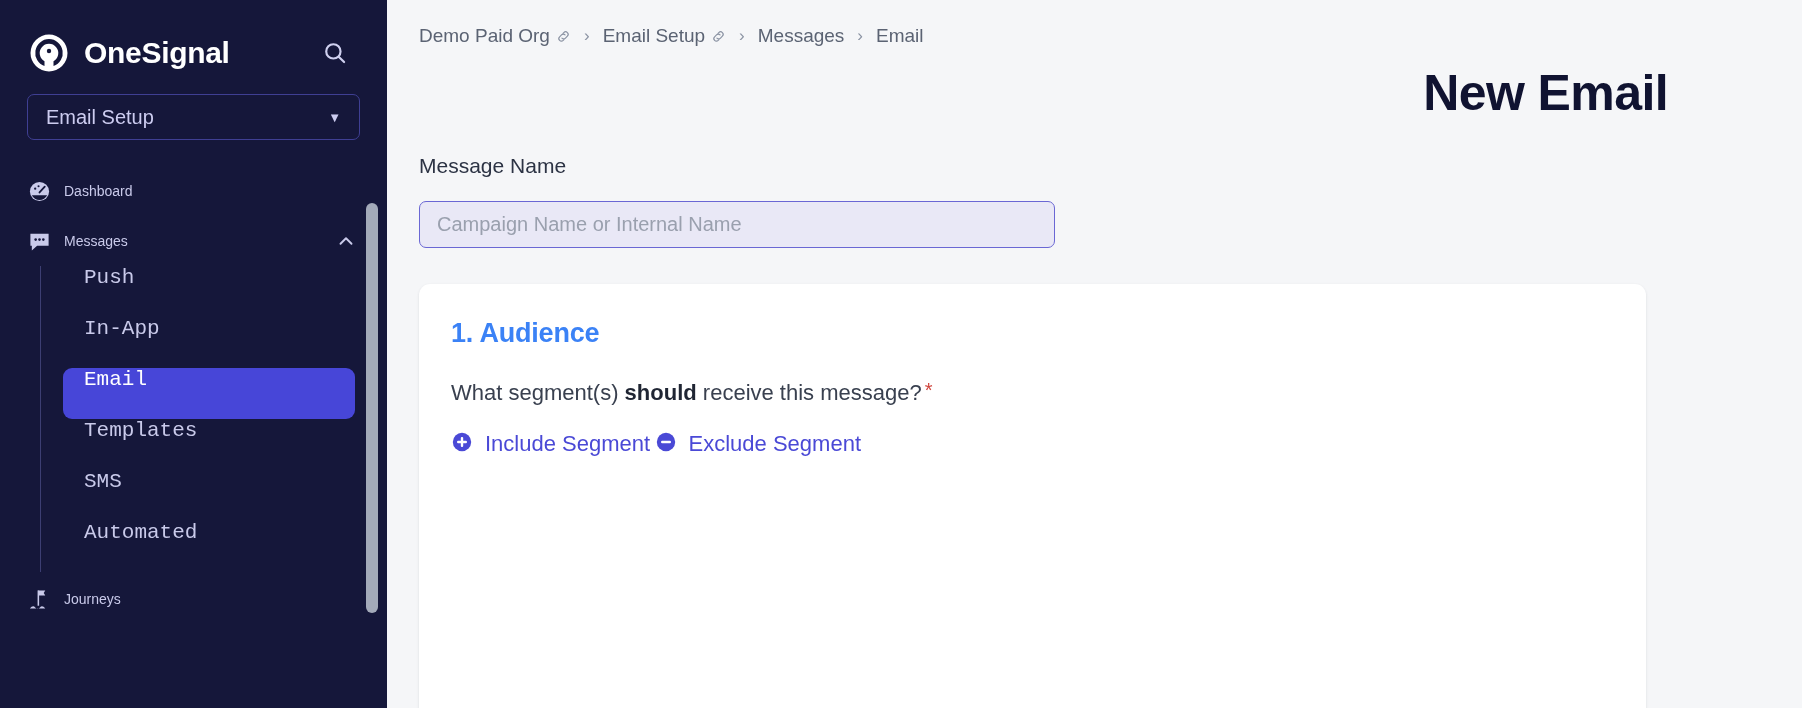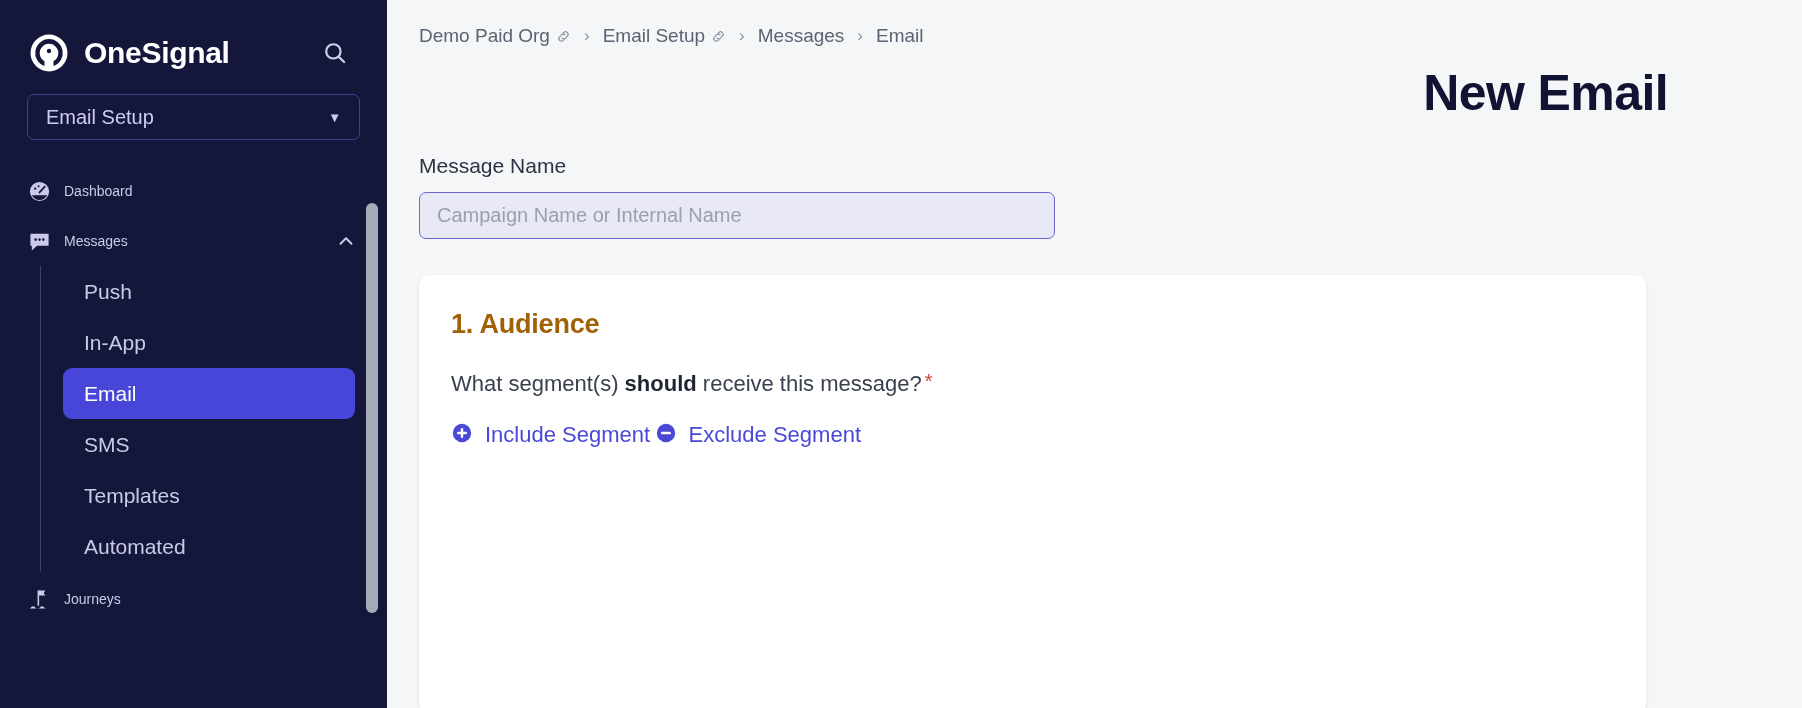--- a/index.html
+++ b/index.html
@@ -104,27 +104,28 @@
     width: 22px; height: 22px;
   }
 
   .subnav {
     margin-left: 13px;
     border-left: 1px solid #3c3e72;
     padding-left: 0;
   }
   .subnav-item {
     display: flex;
-    align-items: center;
+    align-items: flex-start;
     height: 51px;
     margin-left: 22px;
     margin-right: 10px;
     padding-left: 21px;
     border-radius: 9px;
     cursor: pointer;
+    font-family: Liberation Mono, monospace;
   }
   .subnav-item.active {
     background: #4746d8;
   }
   .subnav-label {
     color: #c9caea;
     font-size: 21px;
     white-space: nowrap;
   }
   .subnav-item.active .subnav-label { color: #ffffff; }
@@ -180,21 +181,21 @@
   .page-title {
     margin: 17px 0 0 32px;
     font-size: 50px;
     font-weight: bold;
     color: #101331;
     letter-spacing: -0.6px;
     text-align: right;
   }
 
   .field-label {
-    margin: 32px 0 0 32px;
+    margin: 32px 0 9px 32px;
     font-size: 21px;
     color: #2c3344;
   }
   .name-input {
     margin: 14px 0 0 32px;
     width: 636px;
     height: 47px;
     background: #e9e8f6;
     border: 1px solid #6a67d4;
     border-radius: 7px;
@@ -210,21 +211,21 @@
     margin: 36px 22px 0 32px;
     background: #ffffff;
     border-radius: 11px;
     box-shadow: 0 1px 3px rgba(20,25,45,0.10), 0 1px 1px rgba(20,25,45,0.05);
     padding: 34px 0 40px 32px;
     height: 440px;
   }
   .card-title {
     font-size: 27px;
     font-weight: bold;
-    color: #a16207;
+    color: #3b82f6;
     letter-spacing: -0.2px;
   }
   .question {
     margin-top: 31px;
     font-size: 22px;
     color: #39404f;
   }
   .question b { font-weight: bold; color: #1f2533; }
   .req-star {
     color: #d0453d;
@@ -317,24 +318,24 @@
         <div class="subnav-item">
           <span class="subnav-label">Push</span>
         </div>
         <div class="subnav-item">
           <span class="subnav-label">In-App</span>
         </div>
         <div class="subnav-item active">
           <span class="subnav-label">Email</span>
         </div>
         <div class="subnav-item">
+          <span class="subnav-label">Templates</span>
+        </div>
+        <div class="subnav-item">
           <span class="subnav-label">SMS</span>
-        </div>
-        <div class="subnav-item">
-          <span class="subnav-label">Templates</span>
         </div>
         <div class="subnav-item">
           <span class="subnav-label">Automated</span>
         </div>
       </div>
 
       <div class="nav-item journeys">
         <span class="nav-icon">
           <svg viewBox="0 0 24 24" width="23" height="23">
             <path d="M11 2.5h7l-1.6 2.6L18 7.7h-7Z" fill="#c9caea"></path>

